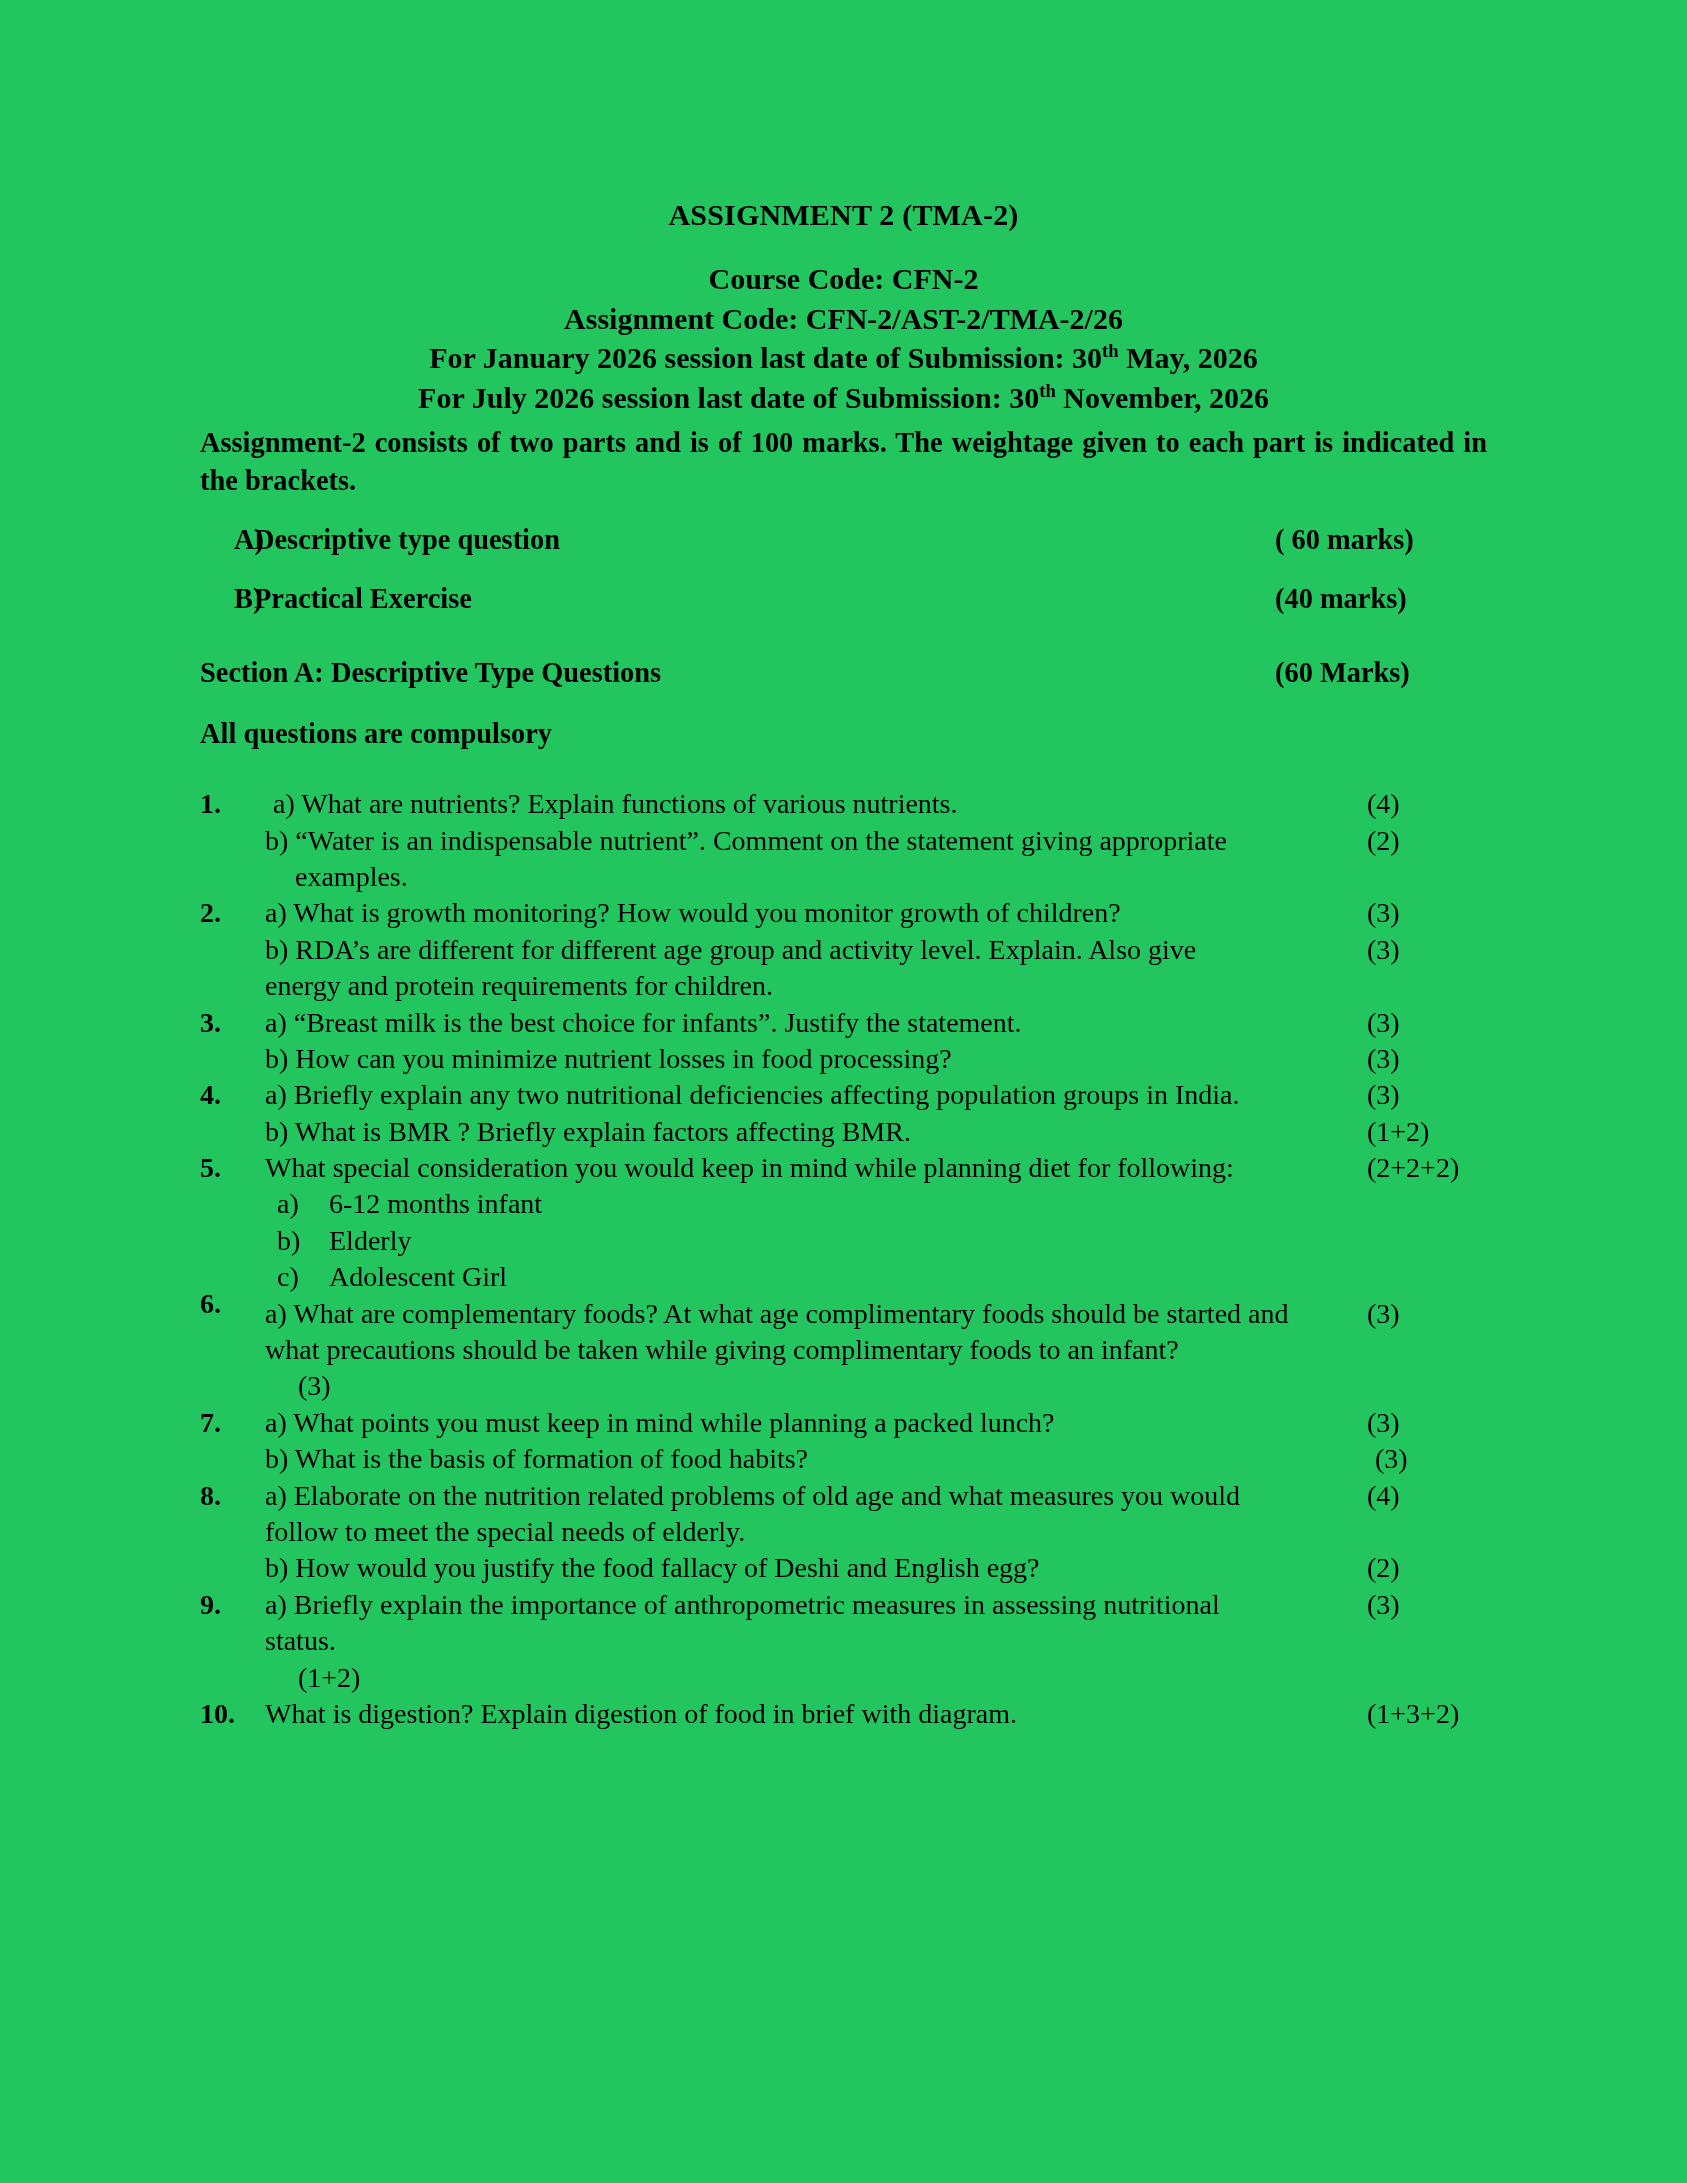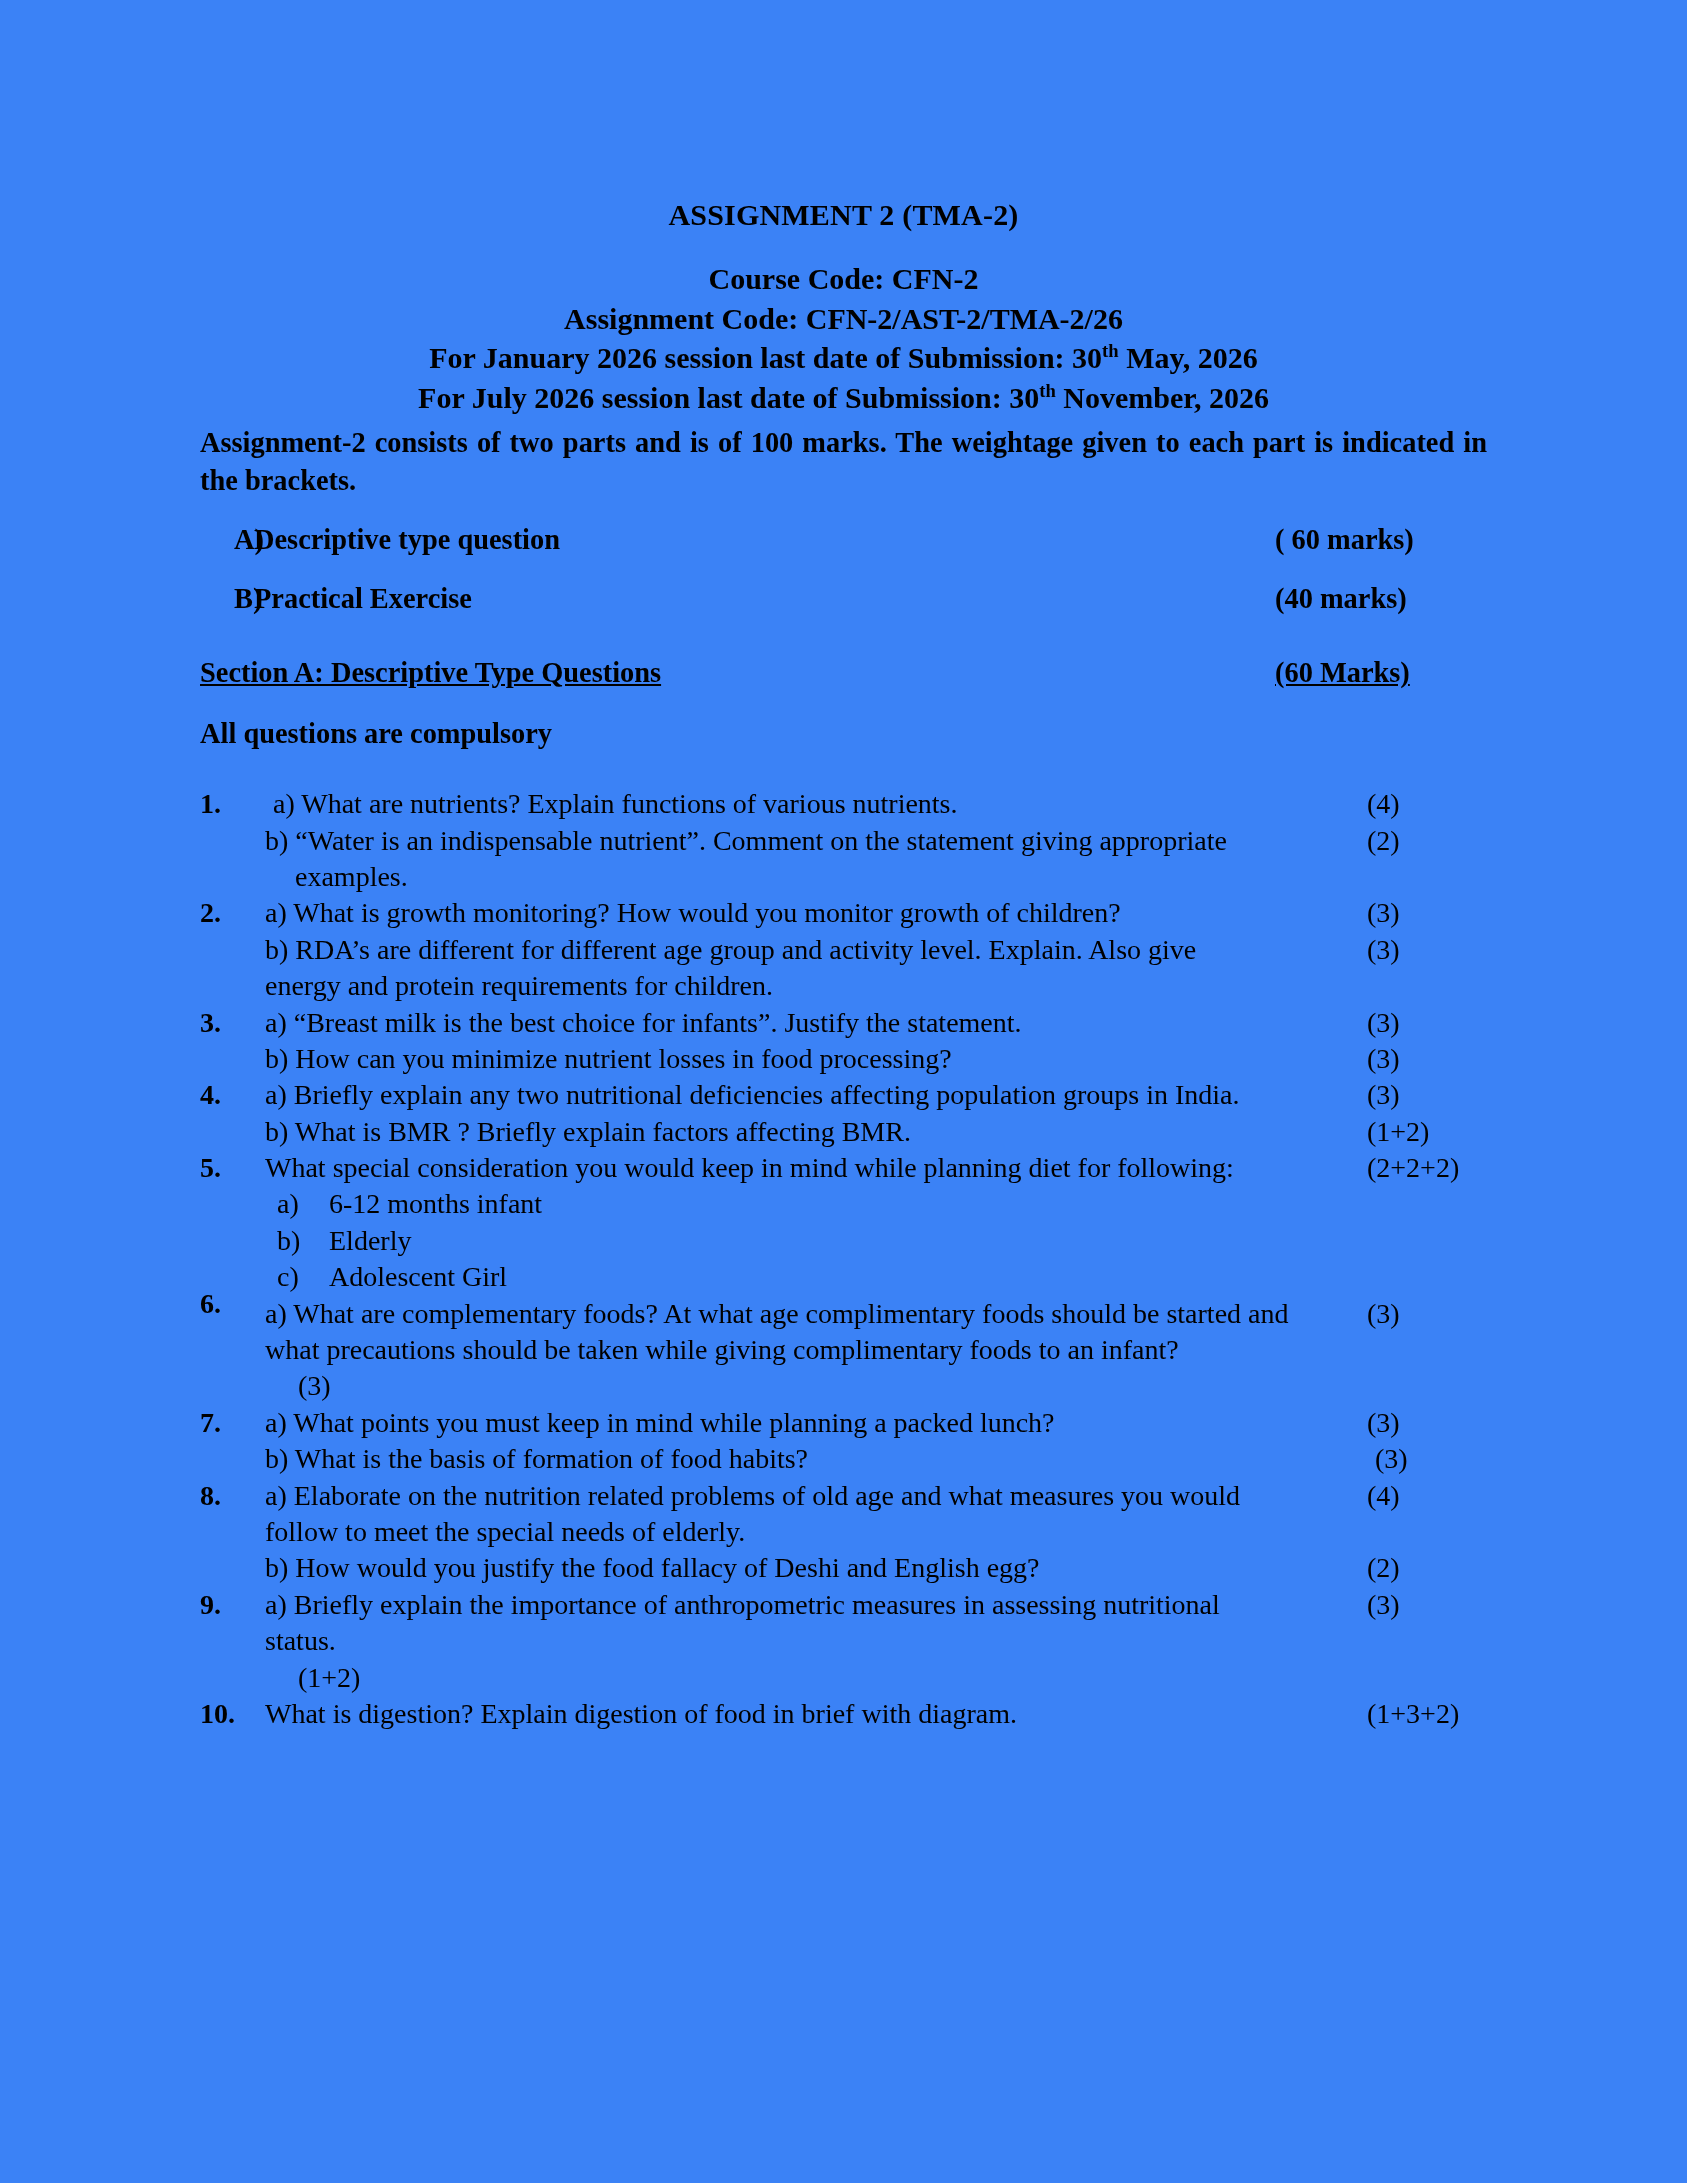--- a/index.html
+++ b/index.html
@@ -4,21 +4,21 @@
 <style>
   html, body {
     margin: 0;
     padding: 0;
     background: #ffffff;
   }
   .page {
     position: relative;
     width: 1687px;
     height: 2183px;
-    background: #3b82f6;
+    background: #22c55e;
     font-family: "Liberation Serif", "DejaVu Serif", serif;
     color: #000000;
     box-sizing: border-box;
   }
   .content {
     position: absolute;
     left: 200px;
     top: 198px;
     width: 1287px;
   }
@@ -78,21 +78,20 @@
     padding-left: 8px;
   }
 
   
   .section-row {
     display: flex;
     font-weight: bold;
     font-size: 28.4px;
     line-height: 1.3;
     margin-top: 37px;
-    text-decoration: underline;
   }
   .section-title { flex: 1 1 auto; }
   .section-marks {
     flex: 0 0 212px;
     text-align: left;
     padding-left: 8px;
   }
 
   .compulsory {
     font-weight: bold;

